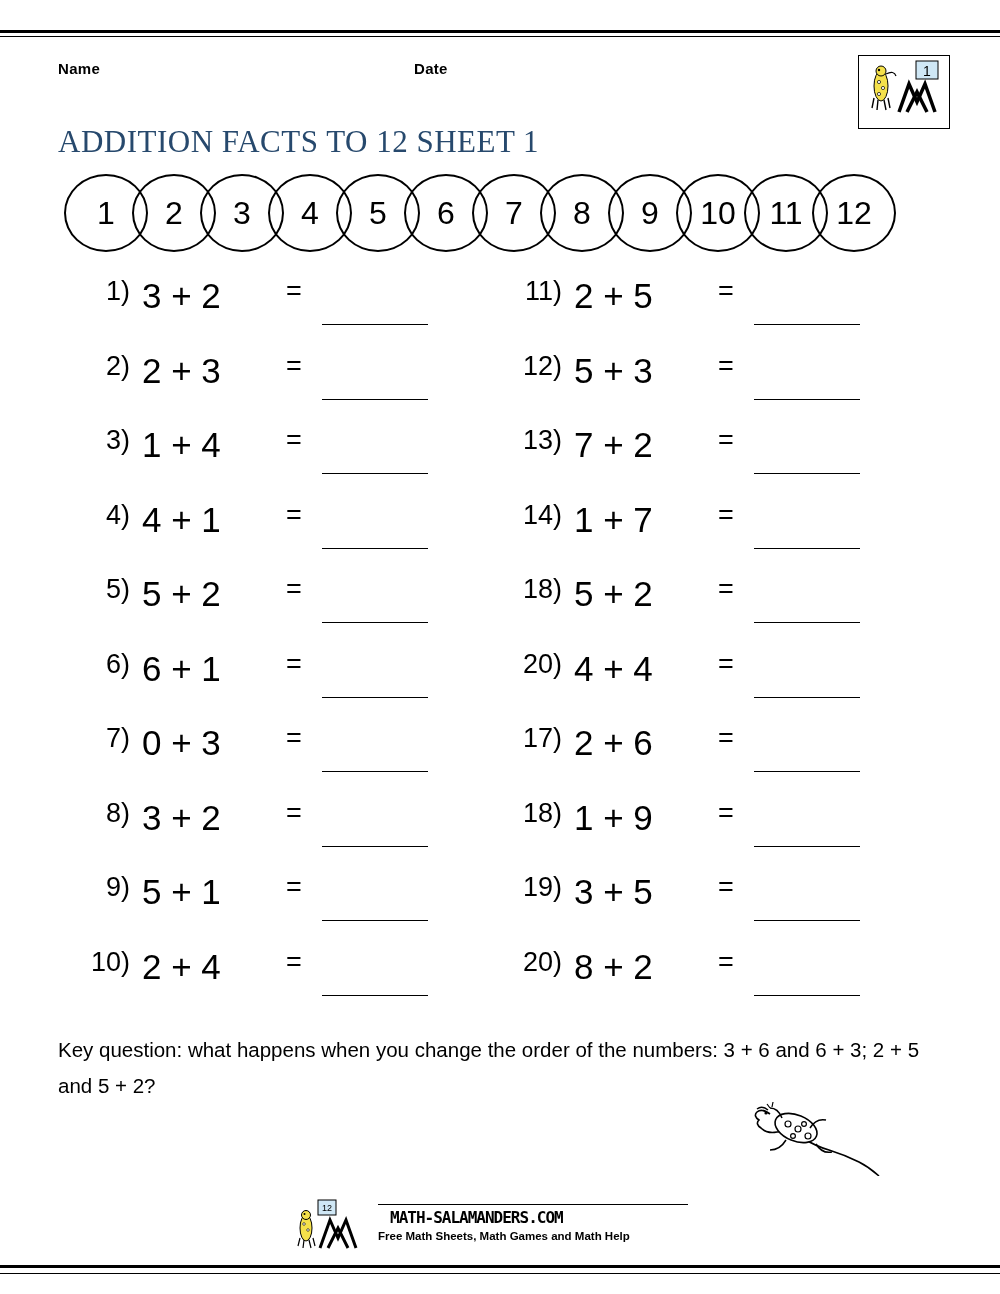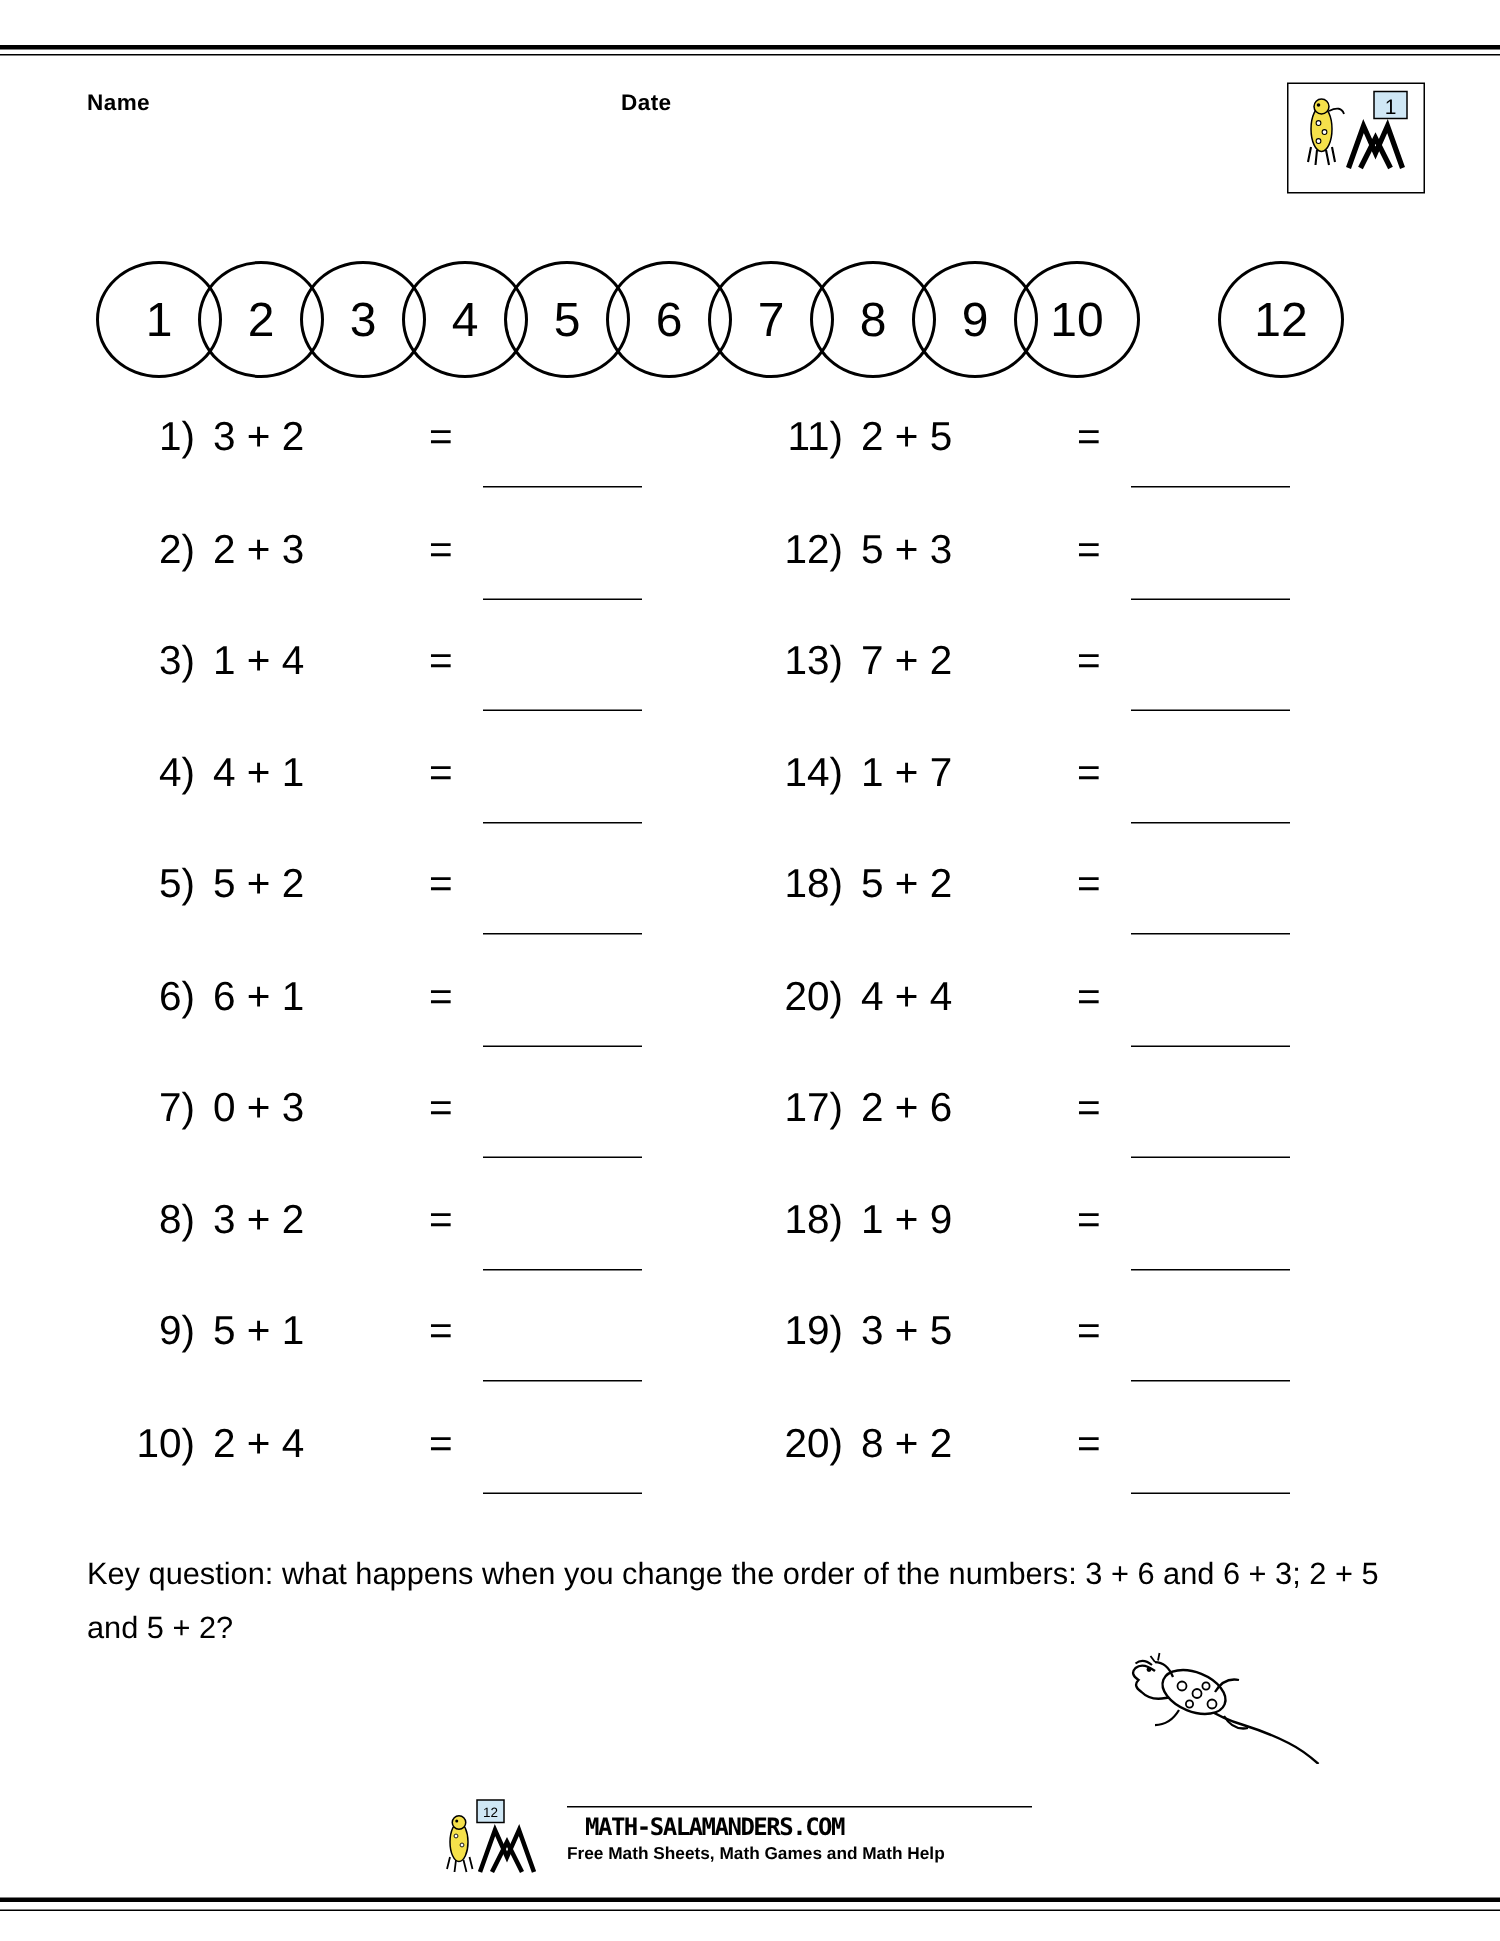--- a/index.html
+++ b/index.html
@@ -134,21 +134,21 @@
     left: 0;
     top: 14px;
     width: 72px;
     text-align: right;
     font-size: 27px;
   }
   .prob-expr {
     position: absolute;
     left: 84px;
     top: 14px;
-    font-size: 27px;
+    font-size: 35px;
     white-space: nowrap;
     text-align: right;
   }
   .prob-eq {
     position: absolute;
     left: 228px;
     top: 14px;
     font-size: 27px;
   }
   .answer-line {
@@ -249,32 +249,34 @@
 
         <rect x="57" y="5" width="22" height="18" fill="#cfe7f5" stroke="#000" stroke-width="1"></rect>
         <text x="68" y="20" font-family="Liberation Sans, sans-serif" font-size="14" text-anchor="middle" fill="#000">1</text>
 
         <path d="M40 56 L50 28 L58 46 L66 28 L76 56" stroke="#000" stroke-width="3.5" fill="none"></path>
         <path d="M48 56 L58 36 L68 56" stroke="#000" stroke-width="3.5" fill="none"></path>
       </svg>
     </div>
   </div>
 
+  <div class="worksheet-title">ADDITION FACTS TO 12 SHEET 1</div>
 
   <div class="number-strip">
     <div class="num-circle" style="left:0px;">1</div>
     <div class="num-circle" style="left:68px;">2</div>
     <div class="num-circle" style="left:136px;">3</div>
     <div class="num-circle" style="left:204px;">4</div>
     <div class="num-circle" style="left:272px;">5</div>
     <div class="num-circle" style="left:340px;">6</div>
     <div class="num-circle" style="left:408px;">7</div>
     <div class="num-circle" style="left:476px;">8</div>
     <div class="num-circle" style="left:544px;">9</div>
     <div class="num-circle" style="left:612px;">10</div>
+    <div class="num-circle" style="left:680px;">11</div>
     <div class="num-circle" style="left:748px;">12</div>
   </div>
 
   <div class="problems">
 
     <div class="col col-left">
       <div class="prob-row">
         <span class="prob-num">1)</span>
         <span class="prob-expr">3 + 2</span>
         <span class="prob-eq">=</span>

